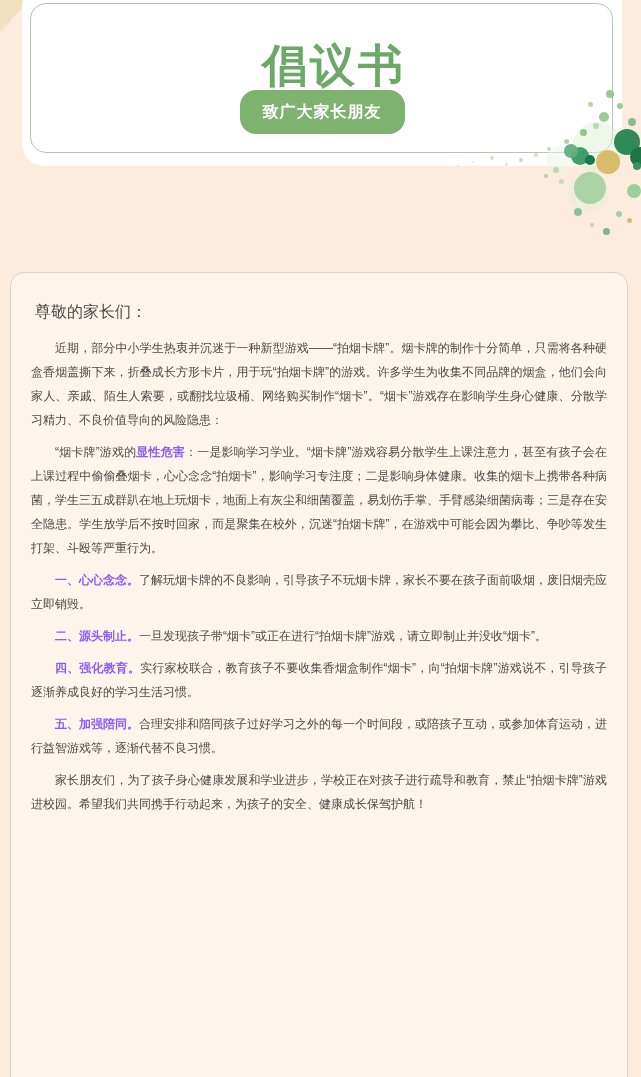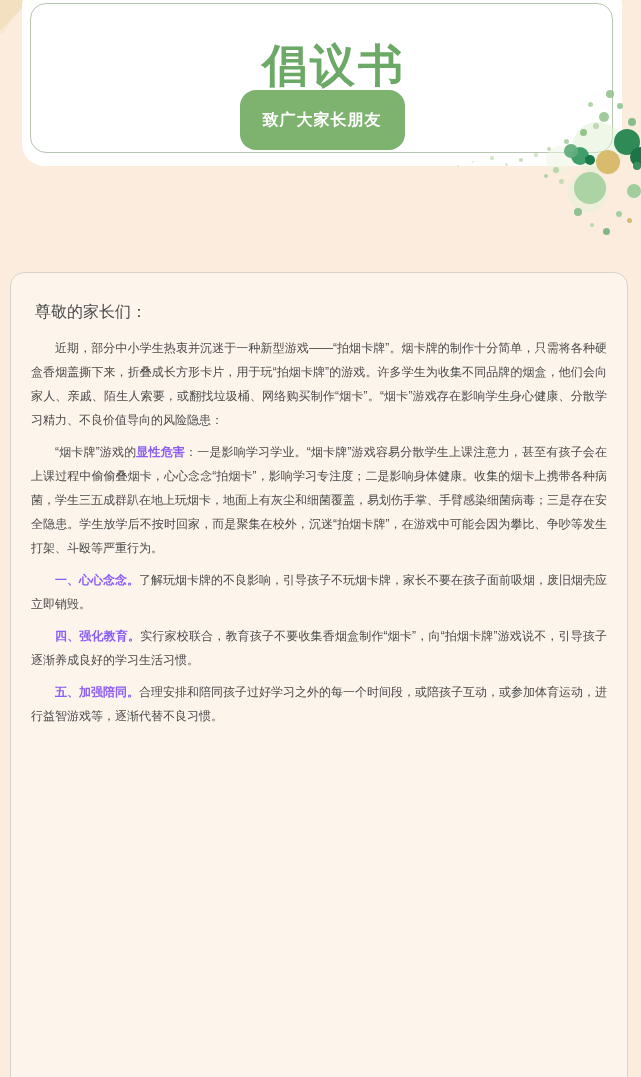--- a/index.html
+++ b/index.html
@@ -37,21 +37,21 @@
   .page-title{
     position:absolute;left:0;top:40px;width:100%;
     text-align:center;margin:12px;
     font-size:45px;font-weight:700;letter-spacing:3px;
     color:var(--title-green);
   }
   .badge{
     position:absolute;left:0;top:106px;width:100%;text-align:center;
   }
   .badge-pill{
-    display:inline-block;min-width:108px;padding:20px 23px;
+    display:inline-block;min-width:108px;padding:12px 23px;
     background:var(--badge-green);border-radius:16px;
     color:#ffffff;font-size:16px;font-weight:700;letter-spacing:1px;
     line-height:20px;
   }
   
   .dots{position:absolute;left:0;top:0;width:641px;height:1077px;pointer-events:none;}
   .dot{position:absolute;border-radius:50%;}
   
   .letter-card{
     position:absolute;left:10px;top:272px;width:618px;height:820px;
@@ -122,18 +122,20 @@
       <div class="dot" style="left: 558.5px; top: 178.5px; height: 5px; width: 5px; background: rgb(190, 217, 176); opacity: 0.9;"></div>
       <div class="dot" style="left: 544px; top: 174px; height: 4px; width: 4px; background: rgb(168, 205, 156); opacity: 0.85;"></div>
     </div>
 
   <div class="letter-card">
     <p class="salutation">尊敬的家长们：</p>
     <div id="paragraphs">
         <p class="para"><span>近期，部分中小学生热衷并沉迷于一种新型游戏——“拍烟卡牌”。烟卡牌的制作十分简单，只需将各种硬盒香烟盖撕下来，折叠成长方形卡片，用于玩“拍烟卡牌”的游戏。许多学生为收集不同品牌的烟盒，他们会向家人、亲戚、陌生人索要，或翻找垃圾桶、网络购买制作“烟卡”。“烟卡”游戏存在影响学生身心健康、分散学习精力、不良价值导向的风险隐患：</span></p>
         <p class="para"><span>“烟卡牌”游戏的</span><b>显性危害</b><span>：一是影响学习学业。“烟卡牌”游戏容易分散学生上课注意力，甚至有孩子会在上课过程中偷偷叠烟卡，心心念念“拍烟卡”，影响学习专注度；二是影响身体健康。收集的烟卡上携带各种病菌，学生三五成群趴在地上玩烟卡，地面上有灰尘和细菌覆盖，易划伤手掌、手臂感染细菌病毒；三是存在安全隐患。学生放学后不按时回家，而是聚集在校外，沉迷“拍烟卡牌”，在游戏中可能会因为攀比、争吵等发生打架、斗殴等严重行为。</span></p>
         <p class="para"><b>一、心心念念。</b><span>了解玩烟卡牌的不良影响，引导孩子不玩烟卡牌，家长不要在孩子面前吸烟，废旧烟壳应立即销毁。</span></p>
+        <p class="para"><b>二、源头制止。</b><span>一旦发现孩子带“烟卡”或正在进行“拍烟卡牌”游戏，请立即制止并没收“烟卡”。</span></p>
         <p class="para"><b>四、强化教育。</b><span>实行家校联合，教育孩子不要收集香烟盒制作“烟卡”，向“拍烟卡牌”游戏说不，引导孩子逐渐养成良好的学习生活习惯。</span></p>
         <p class="para"><b>五、加强陪同。</b><span>合理安排和陪同孩子过好学习之外的每一个时间段，或陪孩子互动，或参加体育运动，进行益智游戏等，逐渐代替不良习惯。</span></p>
+        <p class="para"><span>家长朋友们，为了孩子身心健康发展和学业进步，学校正在对孩子进行疏导和教育，禁止“拍烟卡牌”游戏进校园。希望我们共同携手行动起来，为孩子的安全、健康成长保驾护航！</span></p>
       </div>
   </div>
 
 </div>
 
 </body></html>

